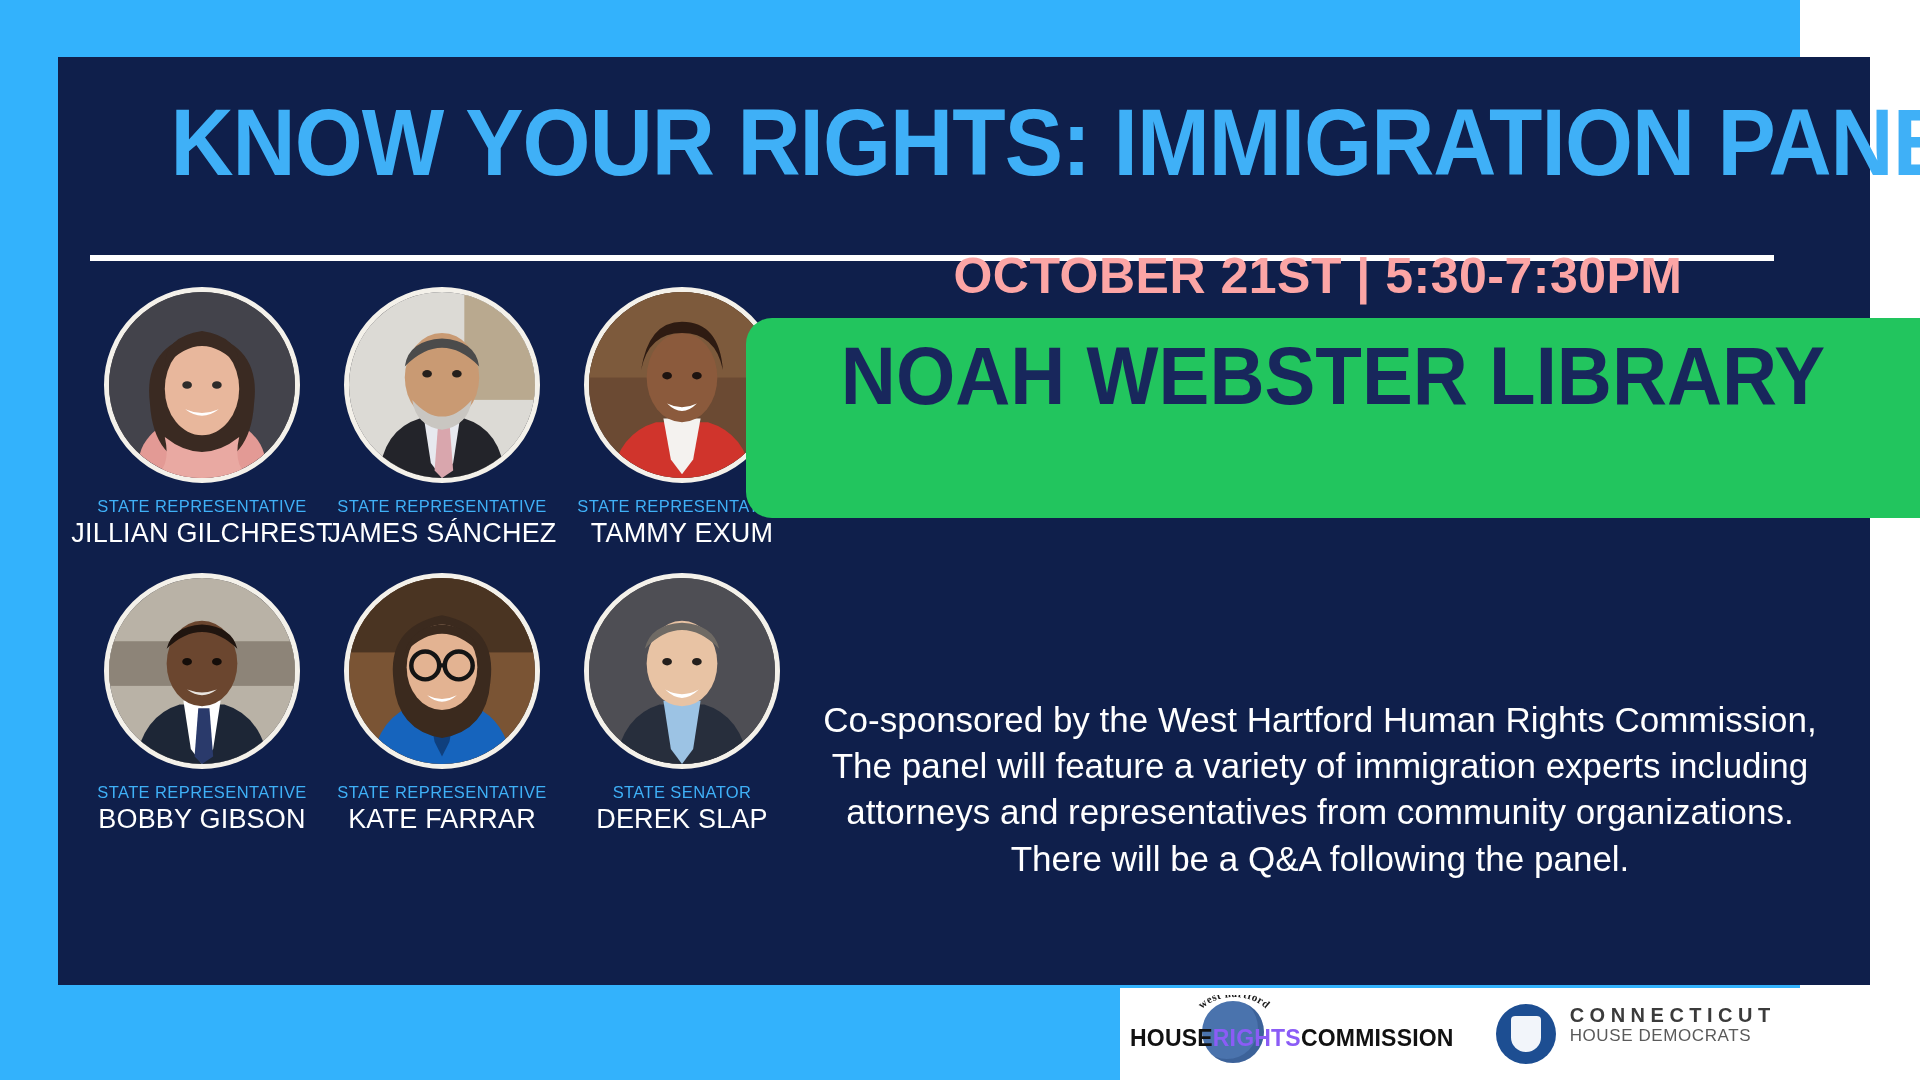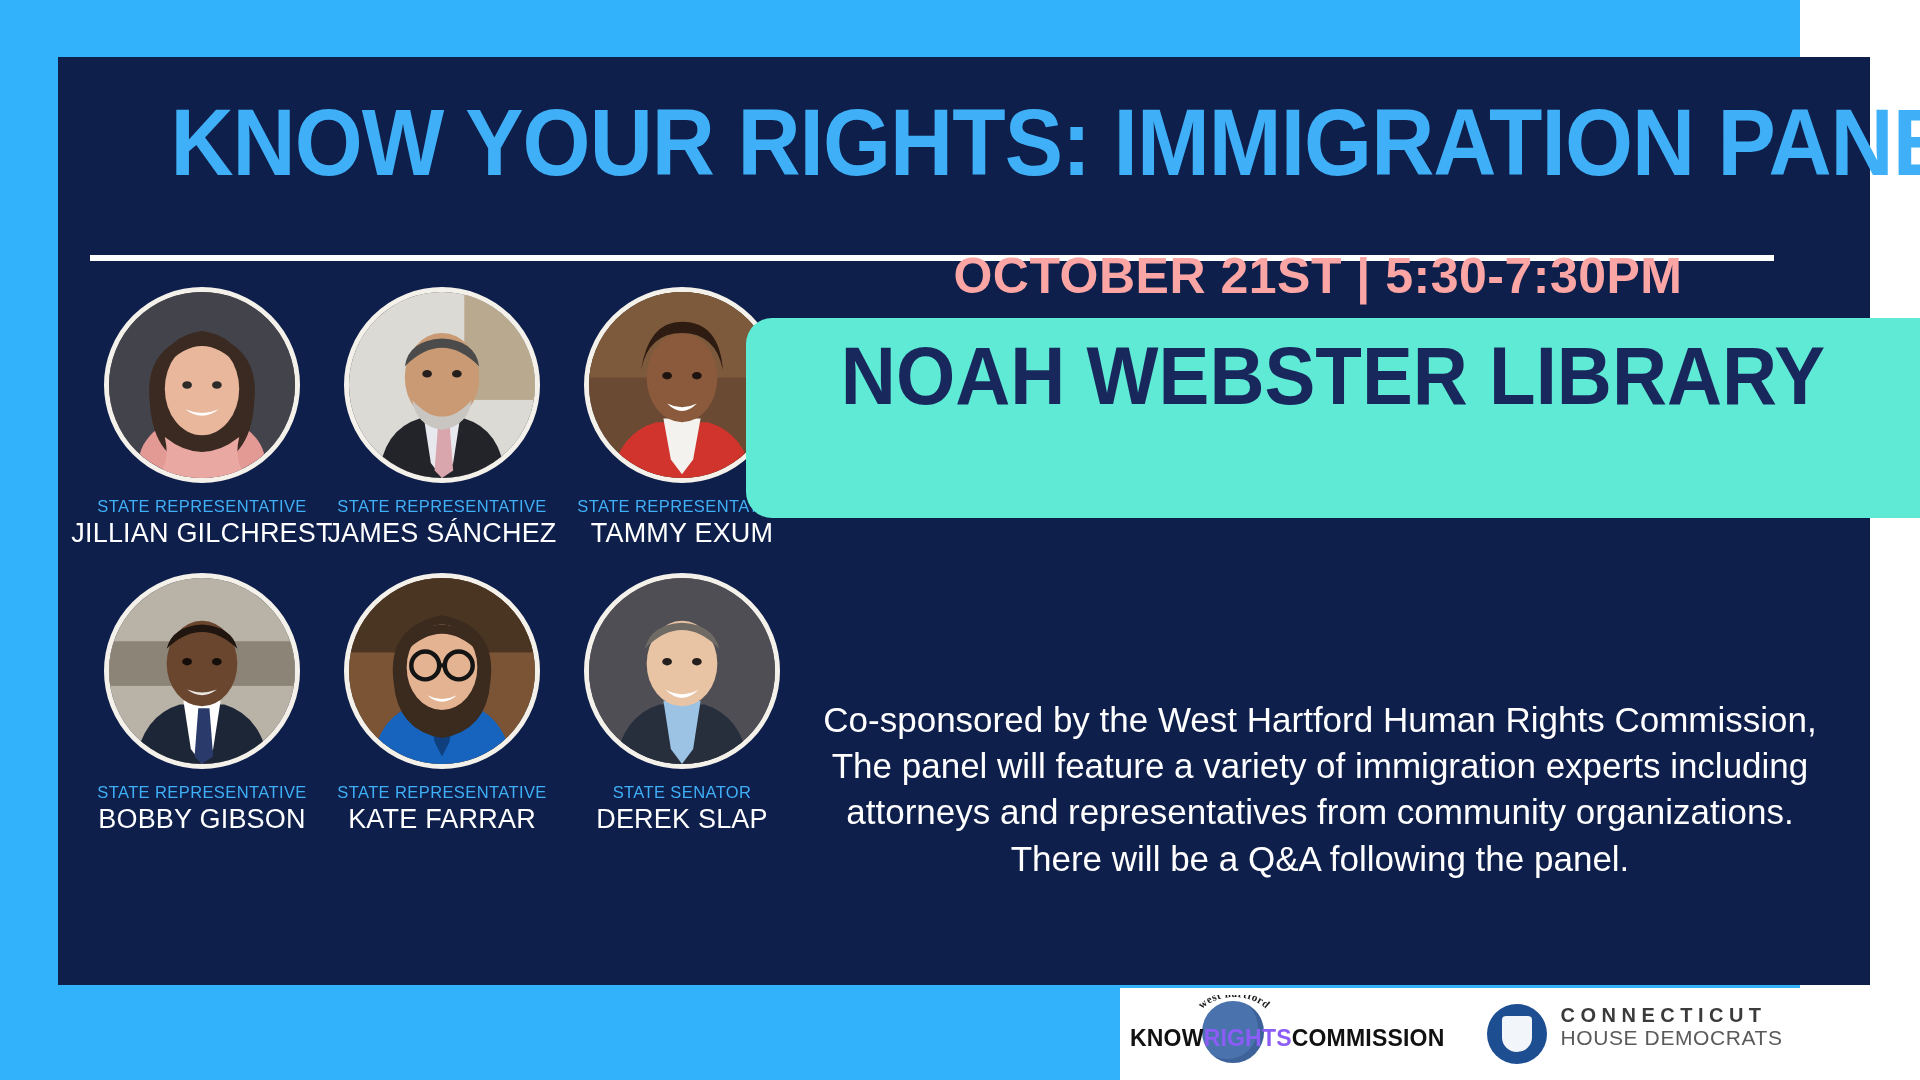--- a/index.html
+++ b/index.html
@@ -81,21 +81,21 @@
     position:absolute; left:760px; top:190px; width:1000px;
     text-align:center;
     color:#fca5a5;
     font-size:50px;
     font-weight:bold;
     letter-spacing:0.5px;
     white-space:nowrap;
   }
   .venue-box{
     position:absolute; left:746px; top:318px; width:1174px; height:200px;
-    background:#5eead4;
+    background:#22c55e;
     border-top-left-radius:26px;
     border-bottom-left-radius:26px;
     padding-top:16px;
     text-align:center;
   }
   .venue-name{
     color:#18275c;
     font-family:"Liberation Sans Narrow","Liberation Sans",sans-serif;
     font-weight:bold;
     font-size:82px;
@@ -152,21 +152,21 @@
   }
   .chd-seal::after{
     content:""; position:absolute; left:50%; top:50%;
     transform:translate(-50%,-50%);
     width:30px; height:36px;
     background:#f2f5fa;
     border-radius:4px 4px 50% 50%/4px 4px 40% 40%;
   }
   .chd-text{ line-height:1.12; }
   .chd-l1{ color:#3b3b3b; font-size:20px; font-weight:bold; letter-spacing:5.5px; }
-  .chd-l2{ color:#5a5a5a; font-size:21px; font-weight:400; letter-spacing:0.6px; }
+  .chd-l2{ color:#5a5a5a; font-size:17px; font-weight:400; letter-spacing:0.6px; }
 </style>
 </head>
 <body>
 
 <div class="blue-strip-left"></div>
 <div class="right-gutter"></div>
 
 <div class="panel">
 
   <div class="title">KNOW YOUR RIGHTS: IMMIGRATION PANEL</div>
@@ -310,21 +310,21 @@
     <div class="whrc-arc">
       <svg width="92" height="34" viewBox="0 0 92 34">
         <path id="arcpath" d="M6 32 A40 30 0 0 1 86 32" fill="none"></path>
         <text font-size="11" font-weight="bold" fill="#1b1b1b" font-family="'Liberation Serif', serif">
           <textPath href="#arcpath" startOffset="50%" text-anchor="middle">west hartford</textPath>
         </text>
       </svg>
     </div>
     <div class="whrc-globe"></div>
     <div class="whrc-words">
-      <span>KNOW</span><span class="mid">RIGHTS</span><span>COMMISSION</span>
+      <span>HOUSE</span><span class="mid">RIGHTS</span><span>COMMISSION</span>
     </div>
   </div>
 
   <div class="logo-chd">
     <div class="chd-seal"></div>
     <div class="chd-text">
       <div class="chd-l1">CONNECTICUT</div>
       <div class="chd-l2">HOUSE DEMOCRATS</div>
     </div>
   </div>

